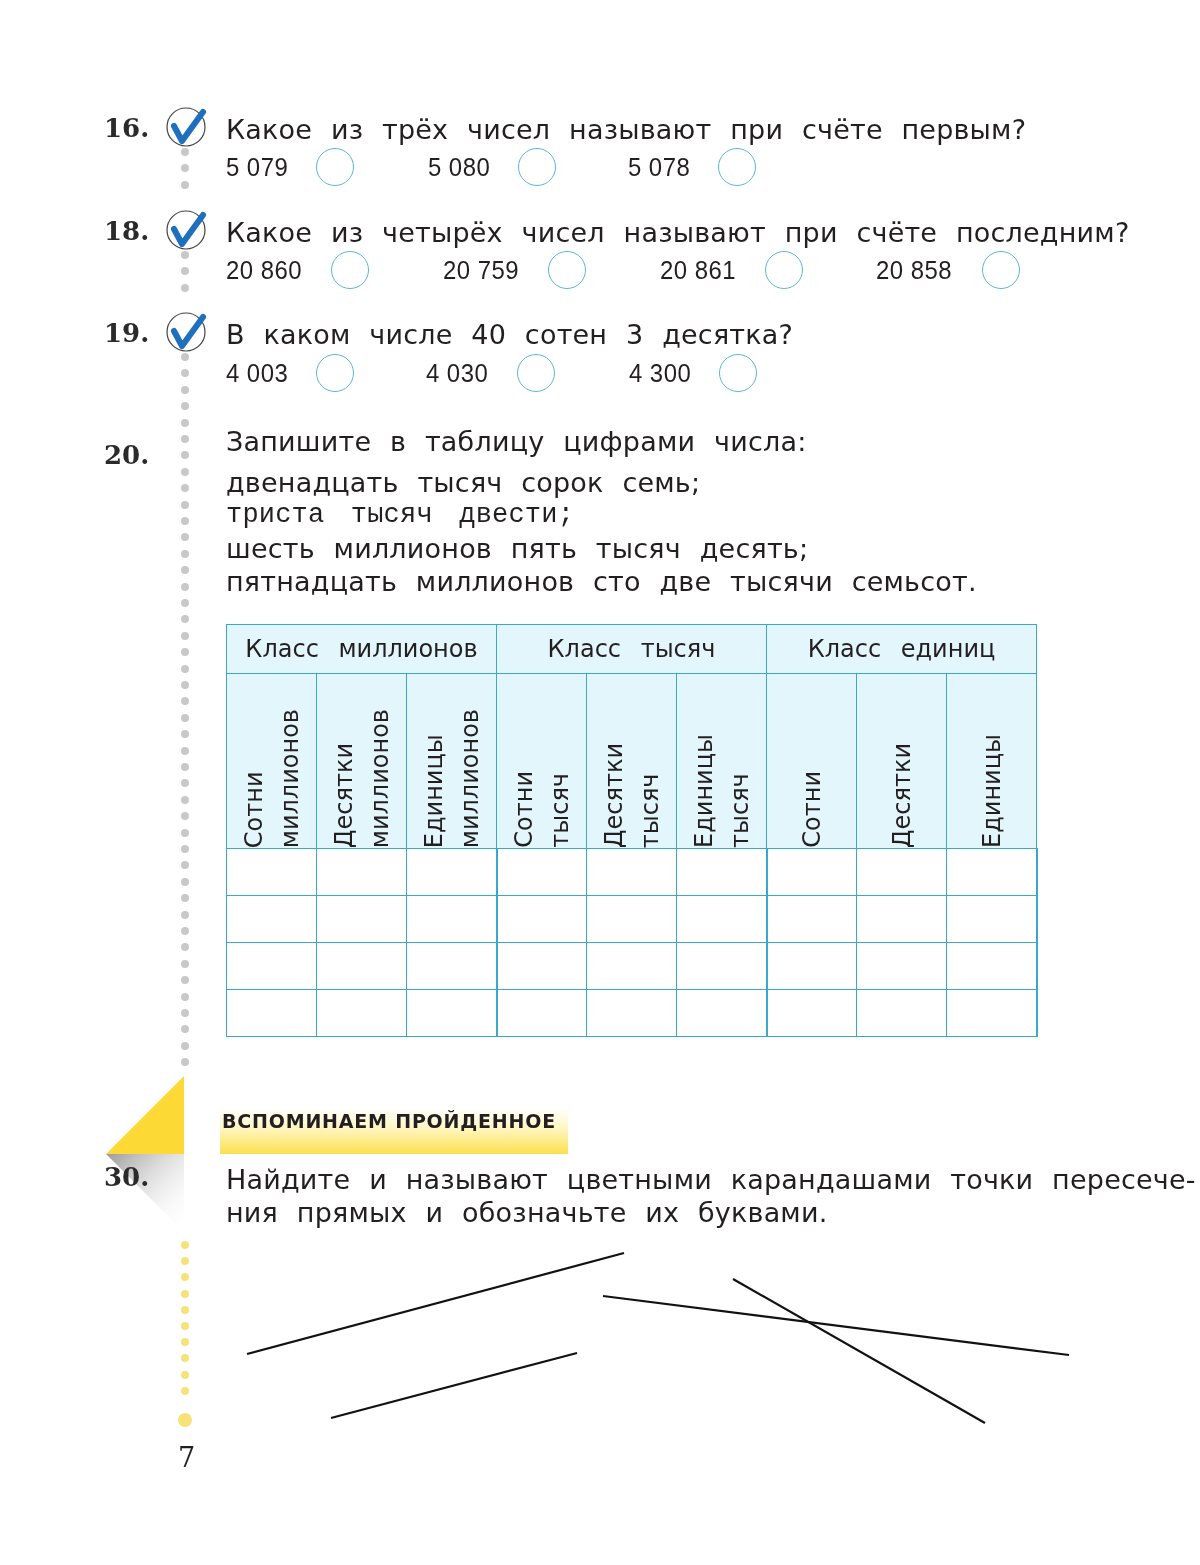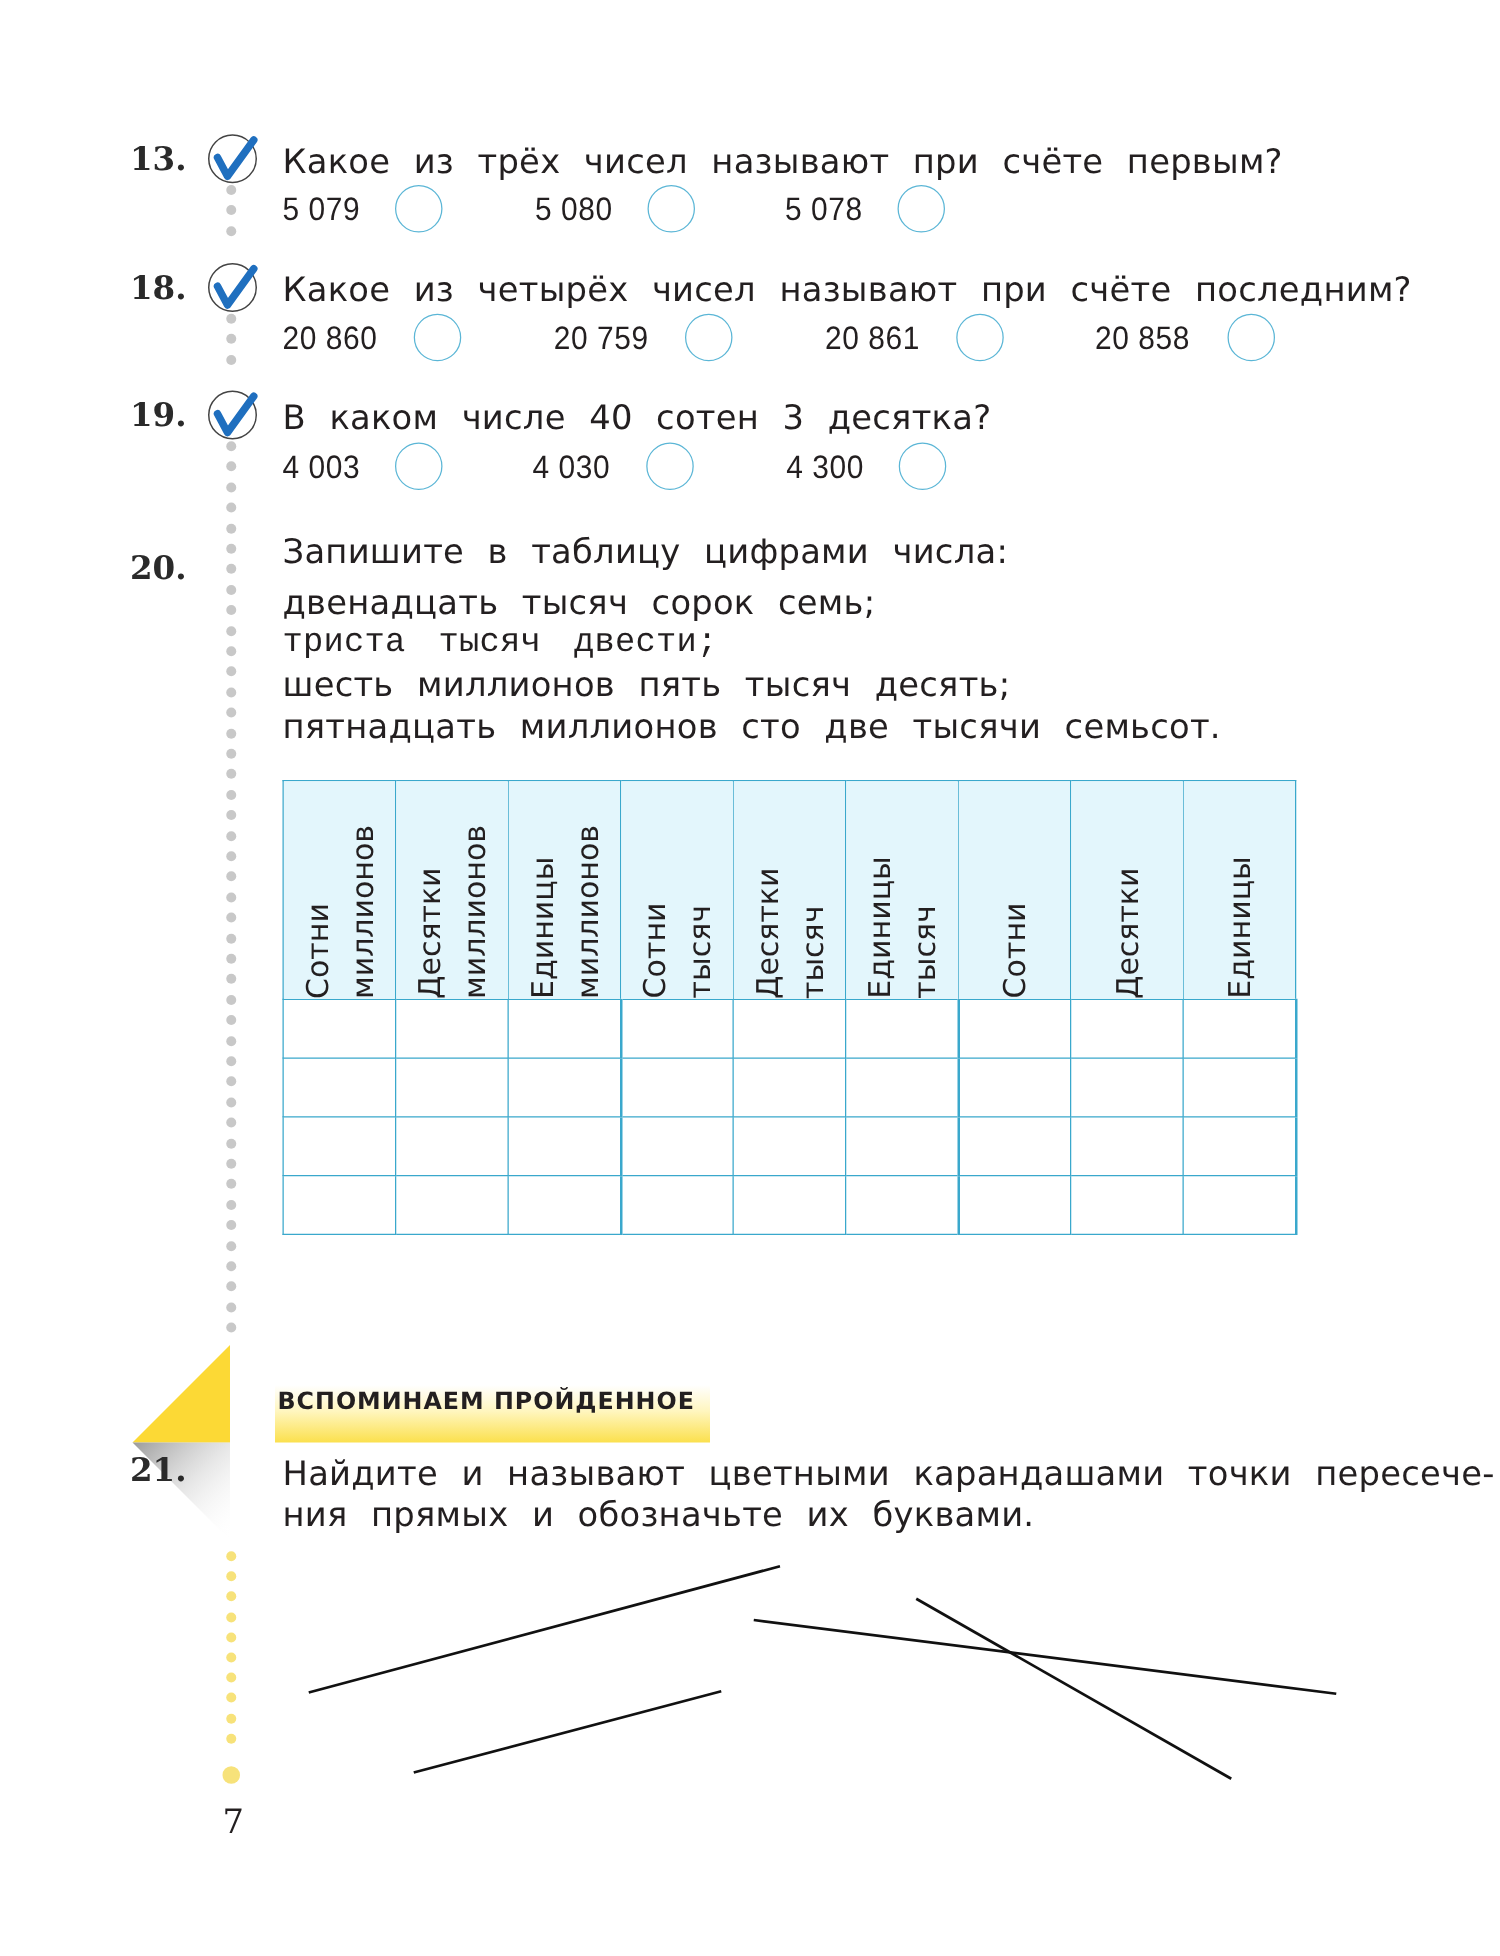--- a/index.html
+++ b/index.html
@@ -84,21 +84,21 @@
     <div class="abs ydot" style="left: 181px; top: 1289.6px;"></div>
     <div class="abs ydot" style="left: 181px; top: 1305.8px;"></div>
     <div class="abs ydot" style="left: 181px; top: 1322px;"></div>
     <div class="abs ydot" style="left: 181px; top: 1338.2px;"></div>
     <div class="abs ydot" style="left: 181px; top: 1354.4px;"></div>
     <div class="abs ydot" style="left: 181px; top: 1370.6px;"></div>
     <div class="abs ydot" style="left: 181px; top: 1386.8px;"></div>
     <div class="abs ydot" style="left: 178px; top: 1413px; width: 14px; height: 14px;"></div>
   </div>
 
-<div class="abs num" style="left:104px; top:113px;">13.</div>
+<div class="abs num" style="left:104px; top:113px;">16.</div>
 <svg class="abs check" style="left:165px; top:106px;" viewBox="0 0 42 42">
   <circle cx="21" cy="21" r="19" fill="#fff" stroke="#444" stroke-width="1.2"></circle>
   <path d="M9 20 L17 35 L38 6" fill="none" stroke="#1f6fbf" stroke-width="6" stroke-linecap="round" stroke-linejoin="round"></path>
 </svg>
 <div class="abs q" style="left:226px; top:114px;">Какое из трёх чисел называют при счёте первым?</div>
 <div class="abs ans" style="left:226px; top:152px;">5 079</div>
 <div class="abs circle" style="left:316px; top:148px;"></div>
 <div class="abs ans" style="left:428px; top:152px;">5 080</div>
 <div class="abs circle" style="left:518px; top:148px;"></div>
 <div class="abs ans" style="left:628px; top:152px;">5 078</div>
@@ -134,20 +134,25 @@
 
 <div class="abs num" style="left:104px; top:440px;">20.</div>
 <div class="abs q" style="left:226px; top:426px;">Запишите в таблицу цифрами числа:</div>
 <div class="abs q" style="left:226px; top:467px;">двенадцать тысяч сорок семь;</div>
 <div class="abs q" style="left:226px; top:500px;font-family:Liberation Mono, monospace;">триста тысяч двести;</div>
 <div class="abs q" style="left:226px; top:533px;">шесть миллионов пять тысяч десять;</div>
 <div class="abs q" style="left:226px; top:566px;">пятнадцать миллионов сто две тысячи семьсот.</div>
 
 <table class="grid">
   <tbody>
+      <tr class="cls">
+    <td colspan="3">Класс миллионов</td>
+    <td colspan="3">Класс тысяч</td>
+    <td colspan="3">Класс единиц</td>
+  </tr>
   <tr class="ord">
     <td>
           <div class="vinner"><span>Сотни</span><br><span>миллионов</span></div>
         </td>
     <td>
           <div class="vinner"><span>Десятки</span><br><span>миллионов</span></div>
         </td>
     <td>
           <div class="vinner"><span>Единицы</span><br><span>миллионов</span></div>
         </td>
@@ -225,21 +230,21 @@
     </linearGradient>
   </defs>
   <polygon points="80,0 80,78 2,78" fill="#fcd935"></polygon>
   <polygon points="2,78 80,78 80,156" fill="url(#shade)"></polygon>
 </svg>
 
 <div class="abs banner">
   <span>ВСПОМИНАЕМ ПРОЙДЕННОЕ</span>
 </div>
 
-<div class="abs num" style="left:104px; top:1162px;">21.</div>
+<div class="abs num" style="left:104px; top:1162px;">30.</div>
 <div class="abs q" style="left:226px; top:1164px;">Найдите и называют цветными карандашами точки пересече-</div>
 <div class="abs q" style="left:226px; top:1197px;">ния прямых и обозначьте их буквами.</div>
 
 <svg class="abs" style="left:0; top:0;" width="1200" height="1565">
   <line x1="247" y1="1354" x2="624" y2="1253" stroke="#111" stroke-width="2.2"></line>
   <line x1="331" y1="1418" x2="577" y2="1353" stroke="#111" stroke-width="2.2"></line>
   <line x1="603" y1="1296" x2="1069" y2="1355" stroke="#111" stroke-width="2.2"></line>
   <line x1="733" y1="1279" x2="985" y2="1423" stroke="#111" stroke-width="2.2"></line>
 </svg>
 

